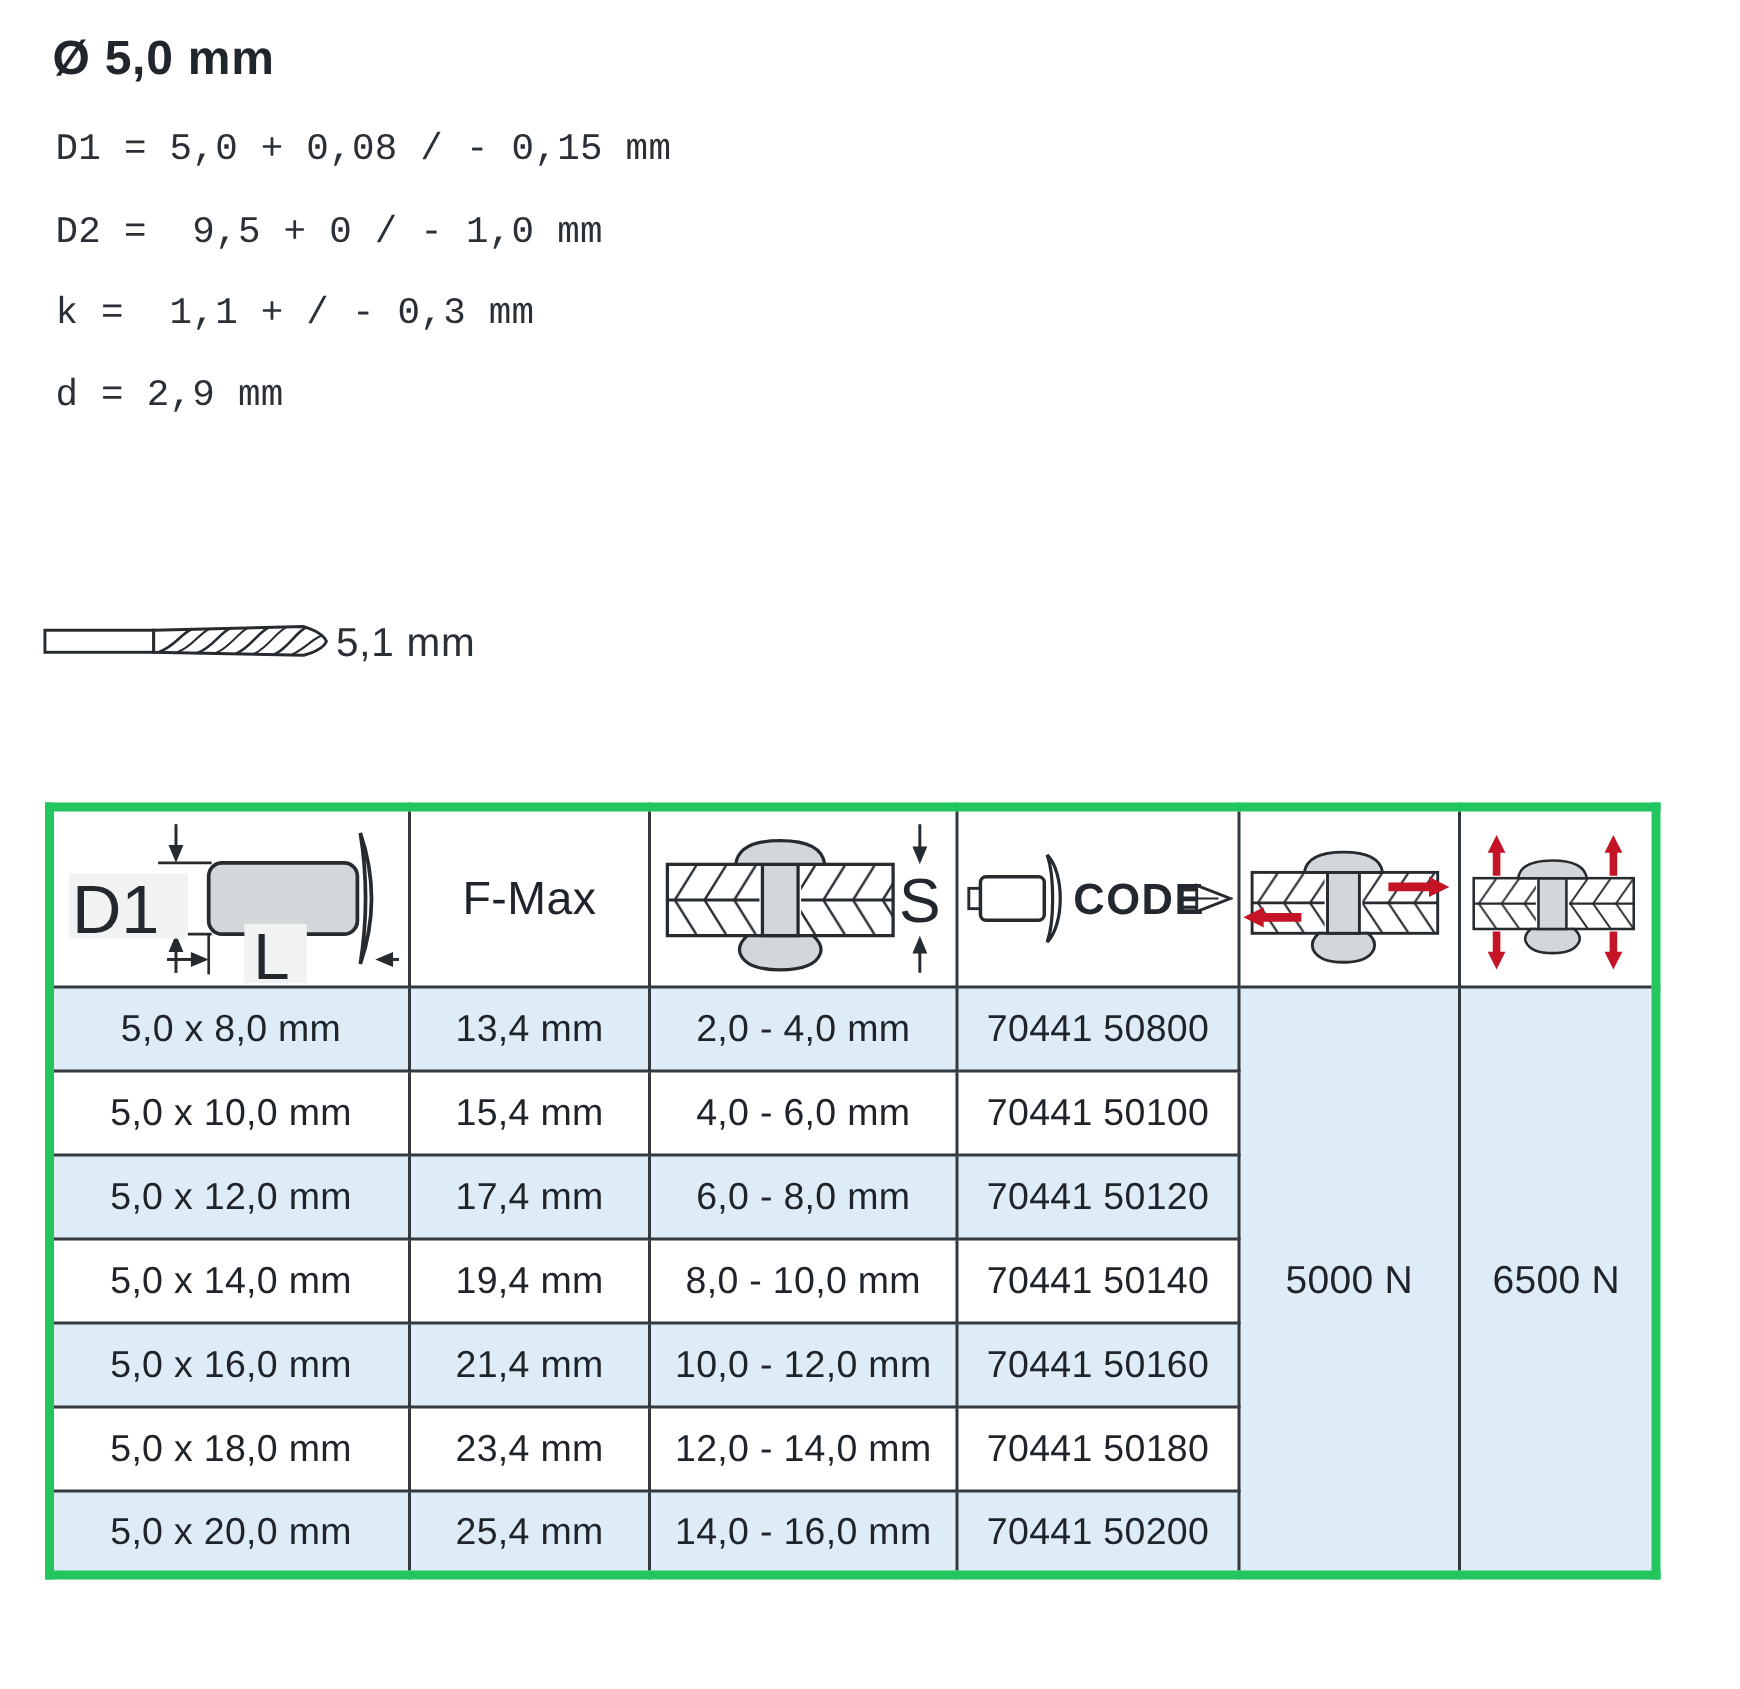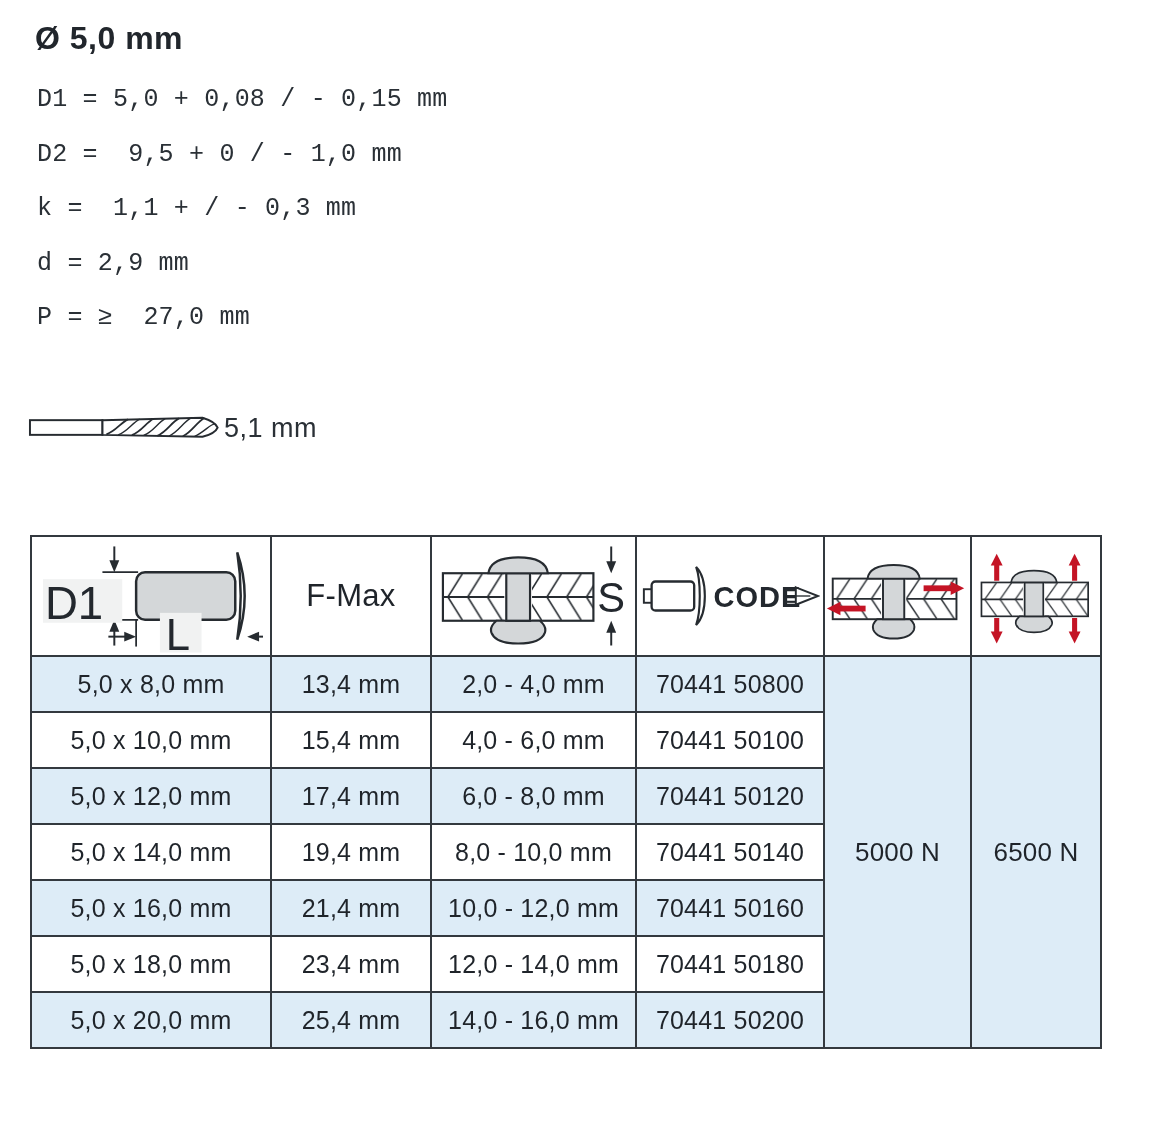--- a/index.html
+++ b/index.html
@@ -24,21 +24,21 @@
   .spec-line { height: 54.5px; white-space: pre; letter-spacing: 0.2px; font-family: Liberation Mono, monospace; }
   .drill-row {
     position: absolute; left: 28px; top: 408px;
     display: flex; align-items: center; 
   }
   .drill-label { font-size: 27px; color: #2a3036; letter-spacing: 0.5px; }
 
   table.spec-table {
     position: absolute; left: 30px; top: 535px;
     border-collapse: collapse; table-layout: fixed;
-    border: 2px solid #22c55e;
+    border: 6px solid #22c55e;
     padding-left: 12px;
   }
   table.spec-table td {
     border: 2px solid #33393f;
     text-align: center; vertical-align: middle;
     padding: 0;
   }
   thead td { height: 120px; background: #ffffff; }
   tbody td { height: 56px; font-size: 25px; color: #1f242a; letter-spacing: 0.2px; }
   tbody tr:nth-child(odd)  td { background: #ddecf7; }
@@ -51,21 +51,20 @@
 </head>
 <body>
 
 <div class="page-title">Ø 5,0 mm</div>
 
 <div class="spec-list">
   <div class="spec-line">D1 = 5,0 + 0,08 / - 0,15 mm</div>
   <div class="spec-line">D2 =  9,5 + 0 / - 1,0 mm</div>
   <div class="spec-line">k =  1,1 + / - 0,3 mm</div>
   <div class="spec-line">d = 2,9 mm</div>
-  <div class="spec-line">P = ≥  27,0 mm</div>
 </div>
 
 <div class="drill-row">
   <svg width="196" height="40" viewBox="0 0 200 38">
     <rect x="2" y="11" width="74" height="15" fill="#ffffff" stroke="#262b30" stroke-width="2"></rect>
     <path d="M76 11 L178 8.5 Q191 12.5 193.5 18.5 Q191 24.5 178 28 L76 26 Z" fill="#ffffff" stroke="#262b30" stroke-width="2"></path>
     <path d="M80 25.5 C90 22, 94 14, 102 10.2" fill="none" stroke="#262b30" stroke-width="1.8"></path>
     <path d="M92 26 C102 22.5, 106 14, 114 10" fill="none" stroke="#262b30" stroke-width="1.4"></path>
     <path d="M106 26.3 C116 22.5, 120 14, 128 9.6" fill="none" stroke="#262b30" stroke-width="1.8"></path>
     <path d="M118 26.6 C128 22.5, 132 14, 140 9.4" fill="none" stroke="#262b30" stroke-width="1.4"></path>

